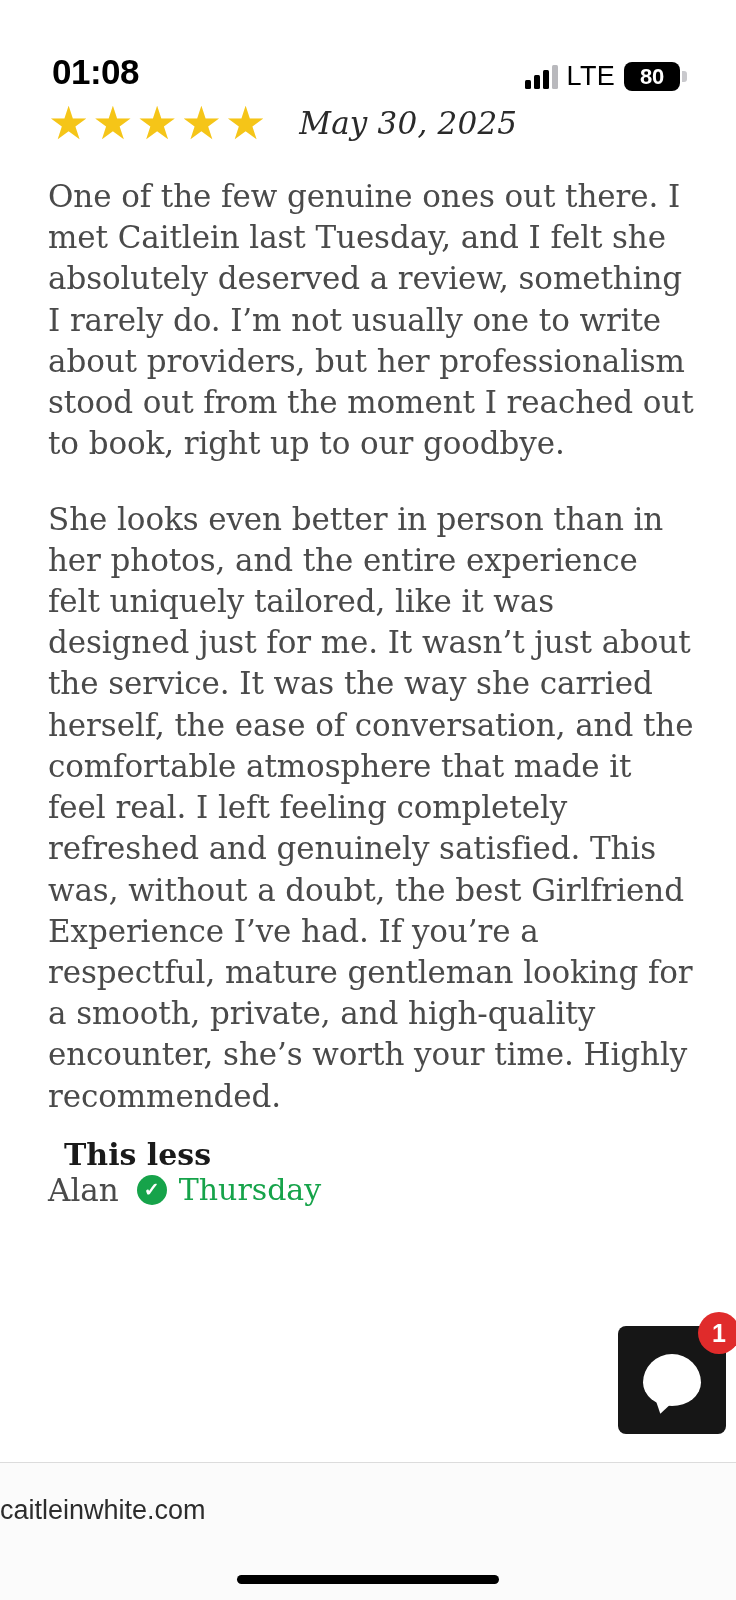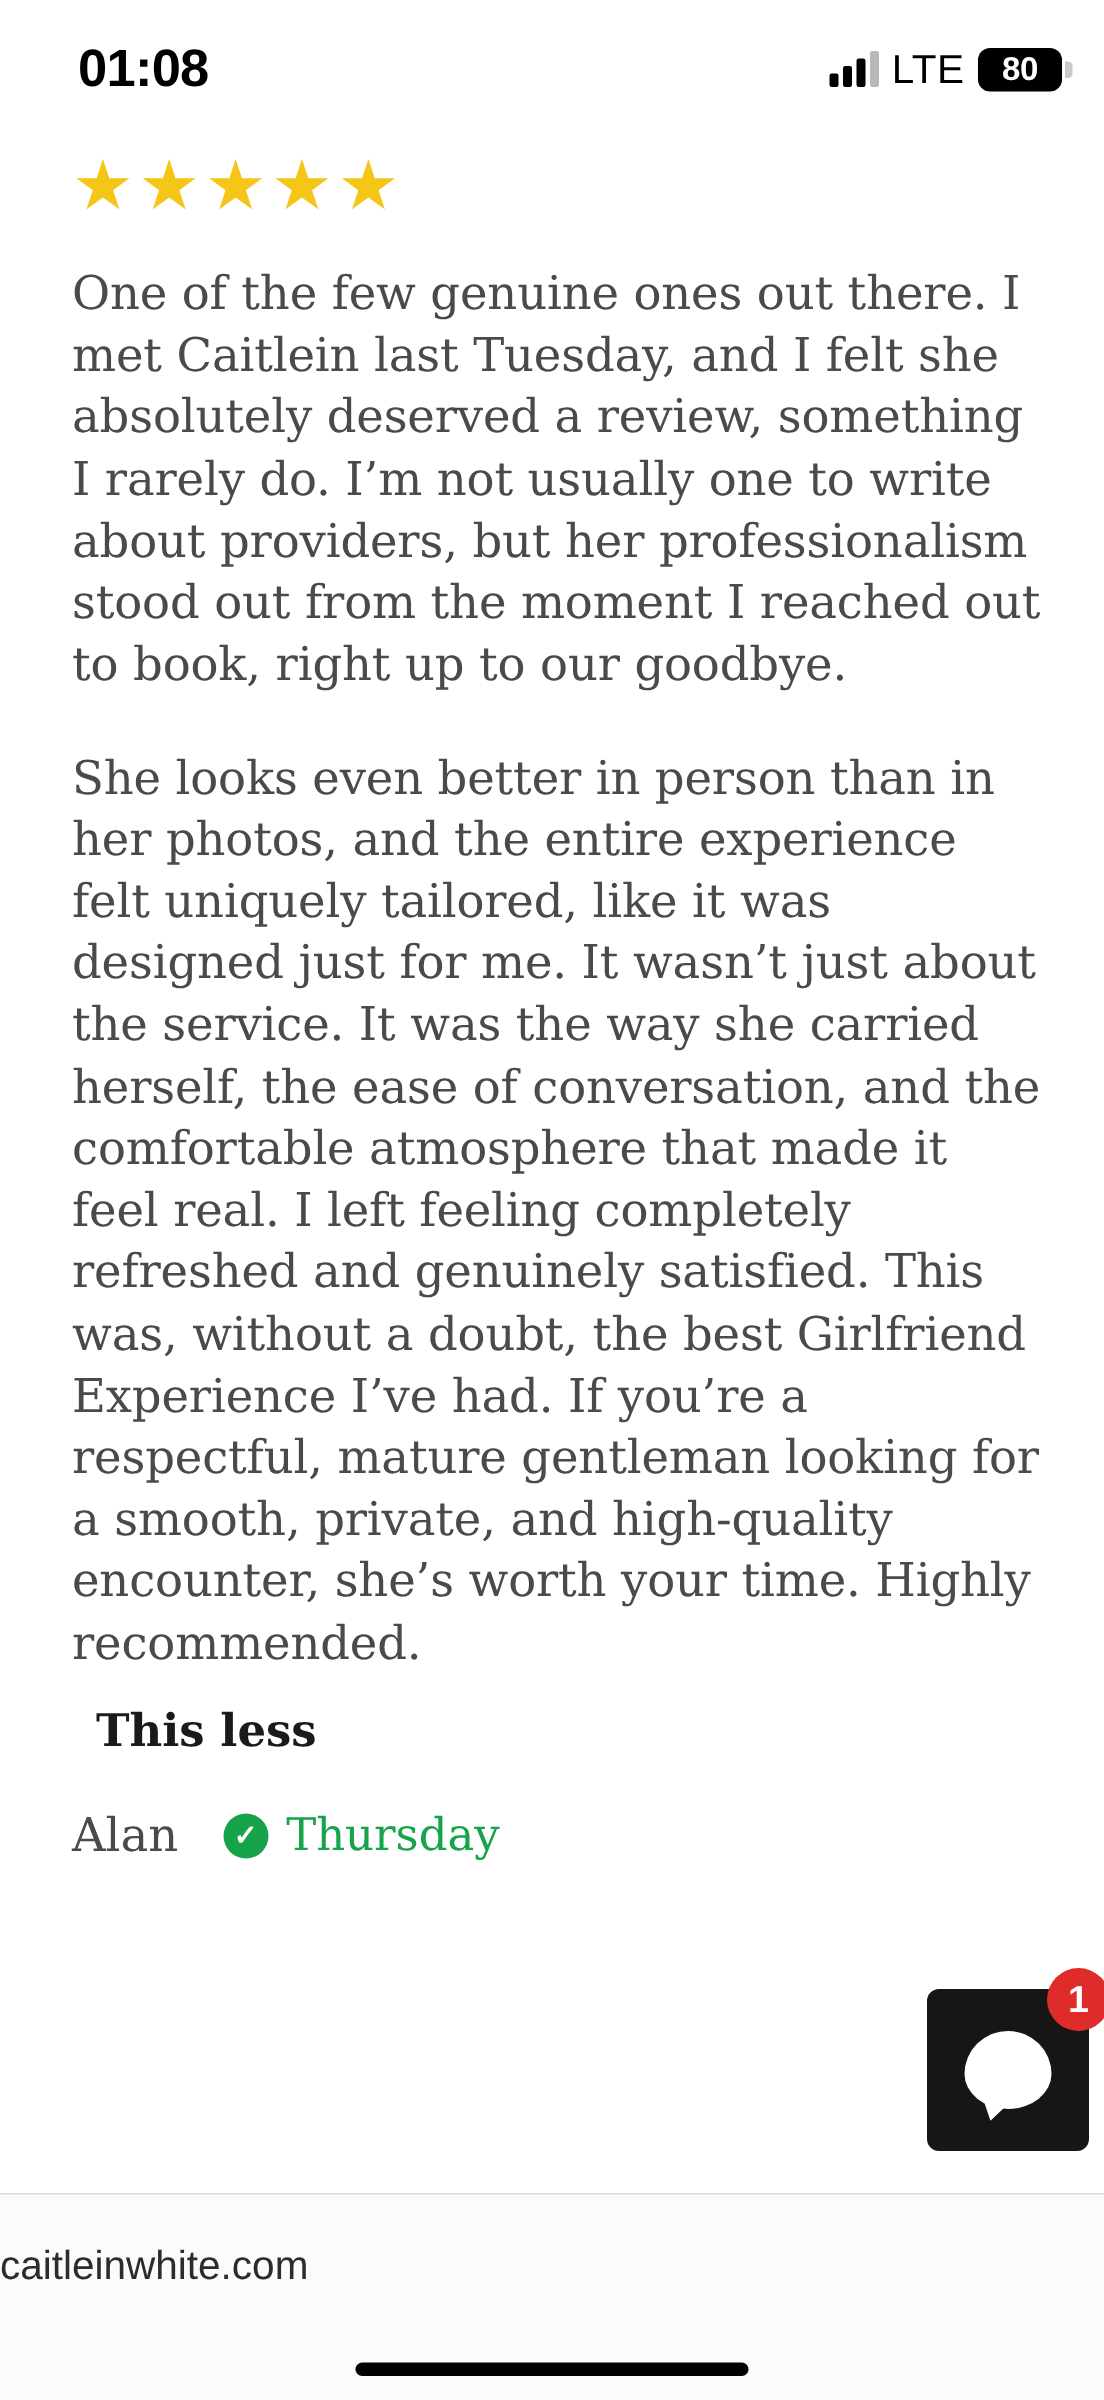--- a/index.html
+++ b/index.html
@@ -17,23 +17,23 @@
     background: #ffffff;
     display: flex;
     flex-direction: column;
   }
 
   
   .statusbar {
     height: 92px;
     flex: 0 0 92px;
     display: flex;
-    align-items: center;
+    align-items: flex-end;
     justify-content: space-between;
-    padding: 0 28px 0 52px;
+    padding: 0 56px 0 52px;
   }
   .status-time {
     font-size: 35px;
     font-weight: 600;
     letter-spacing: -0.5px;
     color: #000;
   }
   .status-right {
     display: flex;
     align-items: center;
@@ -129,22 +129,21 @@
     font-weight: 700;
     color: #1a1a1a;
     margin-left: 16px;
     margin-top: -22px;
     display: inline-block;
     cursor: pointer;
   }
   .reviewer {
     display: flex;
     align-items: center;
-    gap: 30px;
-    margin-top: 34px;
+    gap: 18px;
   }
   .reviewer-name {
     font-family: "DejaVu Serif", serif;
     font-size: 31px;
     color: #4a4a4a;
   }
   .verified {
     display: flex;
     align-items: center;
     gap: 12px;
@@ -262,20 +261,21 @@
       <div class="battery">
         <span>80</span>
       </div>
     </div>
   </div>
 
   <div class="content">
 
     <div class="review-head">
       <div class="stars">★★★★★</div>
+      <div class="review-date">May 30, 2025</div>
     </div>
 
     <div class="review-body">
       <p>One of the few genuine ones out there. I met Caitlein last Tuesday, and I felt she absolutely deserved a review, something I rarely do. I’m not usually one to write about providers, but her professionalism stood out from the moment I reached out to book, right up to our goodbye.</p>
       <p>She looks even better in person than in her photos, and the entire experience felt uniquely tailored, like it was designed just for me. It wasn’t just about the service. It was the way she carried herself, the ease of conversation, and the comfortable atmosphere that made it feel real. I left feeling completely refreshed and genuinely satisfied. This was, without a doubt, the best Girlfriend Experience I’ve had. If you’re a respectful, mature gentleman looking for a smooth, private, and high-quality encounter, she’s worth your time. Highly recommended.</p>
     </div>
 
     <div class="show-less">This less</div>
 
     <div class="reviewer">

